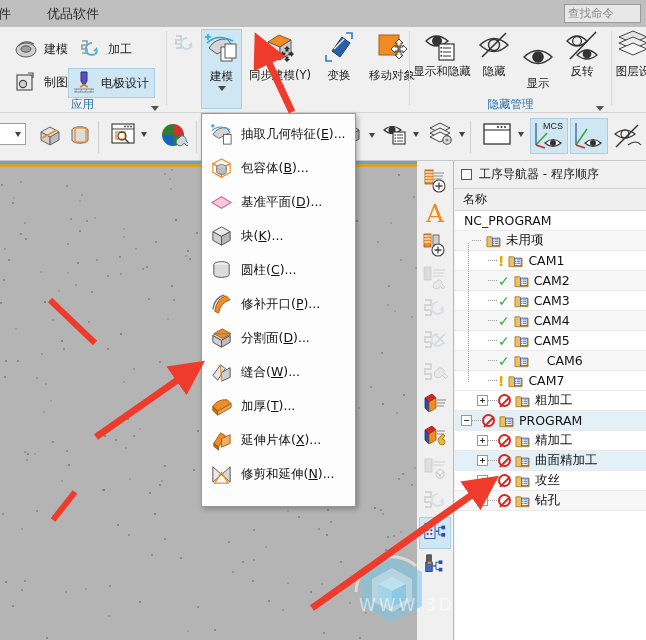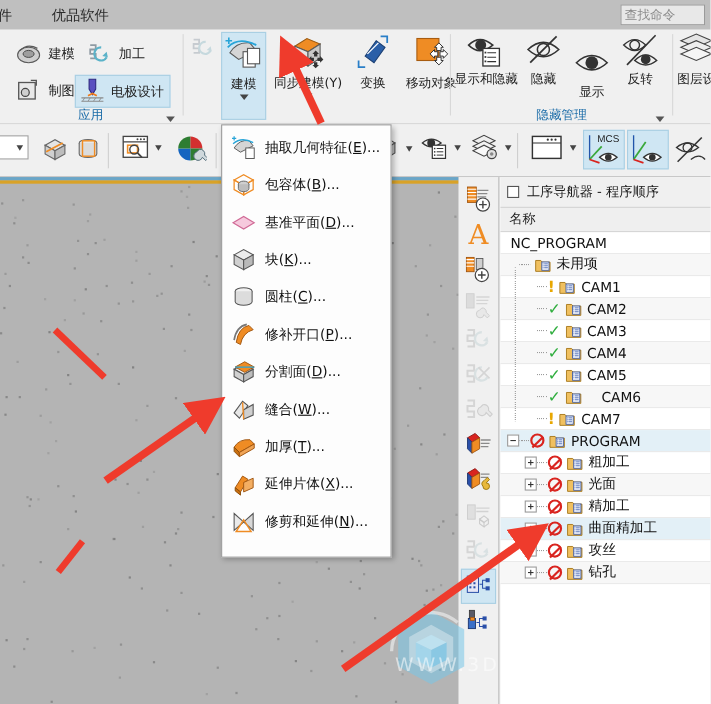--- a/index.html
+++ b/index.html
@@ -1041,82 +1041,61 @@
               </g>
               <g fill="#2a4fa8">
                 <rect x="7.8" y="5.9" width="0.9" height="0.9"></rect>
                 <rect x="7.8" y="7.8" width="0.9" height="0.9"></rect>
                 <rect x="7.8" y="9.7" width="0.9" height="0.9"></rect>
               </g>
             </svg>
           </span>
           <span class="tlabel" style="margin-left:5px">CAM7</span>
         </div>
+        <div class="trow">
+          <div style="width:22px;flex:0 0 auto"></div>
+          <div class="expander plus"></div>
+          <div class="dots-h"></div>
+          <span class="g-ban"></span>
+          <span style="margin-left:4px;display:inline-flex">
+            <svg class="folder" width="15" height="14" viewBox="0 0 16 15">
+              <path d="M1 3 h5 l1.4 1.6 h7.6 v9 h-14 z" fill="#f0c060" stroke="#a8781a" stroke-width="0.9"></path>
+              <rect x="7" y="4.5" width="7" height="8" fill="#fff" stroke="#2a4fa8" stroke-width="0.8"></rect>
+              <g stroke="#2a4fa8" stroke-width="0.8">
+                <path d="M9.3 6.3 h3.6 M9.3 8.2 h3.6 M9.3 10.1 h3.6"></path>
+              </g>
+              <g fill="#2a4fa8">
+                <rect x="7.8" y="5.9" width="0.9" height="0.9"></rect>
+                <rect x="7.8" y="7.8" width="0.9" height="0.9"></rect>
+                <rect x="7.8" y="9.7" width="0.9" height="0.9"></rect>
+              </g>
+            </svg>
+          </span>
+          <span class="tlabel" style="margin-left:5px">粗加工</span>
+        </div>
         <div class="trow hl">
           <div style="width:6px;flex:0 0 auto"></div>
           <div class="expander"></div>
           <div class="dots-h"></div>
           <span class="g-ban"></span>
           <span style="margin-left:4px;display:inline-flex">
             <svg class="folder" width="15" height="14" viewBox="0 0 16 15">
               <path d="M1 3 h5 l1.4 1.6 h7.6 v9 h-14 z" fill="#f0c060" stroke="#a8781a" stroke-width="0.9"></path>
               <rect x="7" y="4.5" width="7" height="8" fill="#fff" stroke="#2a4fa8" stroke-width="0.8"></rect>
               <g stroke="#2a4fa8" stroke-width="0.8">
                 <path d="M9.3 6.3 h3.6 M9.3 8.2 h3.6 M9.3 10.1 h3.6"></path>
               </g>
               <g fill="#2a4fa8">
                 <rect x="7.8" y="5.9" width="0.9" height="0.9"></rect>
                 <rect x="7.8" y="7.8" width="0.9" height="0.9"></rect>
                 <rect x="7.8" y="9.7" width="0.9" height="0.9"></rect>
               </g>
             </svg>
           </span>
           <span class="tlabel" style="margin-left:5px">PROGRAM</span>
-        </div>
-        <div class="trow">
-          <div style="width:22px;flex:0 0 auto"></div>
-          <div class="expander plus"></div>
-          <div class="dots-h"></div>
-          <span class="g-ban"></span>
-          <span style="margin-left:4px;display:inline-flex">
-            <svg class="folder" width="15" height="14" viewBox="0 0 16 15">
-              <path d="M1 3 h5 l1.4 1.6 h7.6 v9 h-14 z" fill="#f0c060" stroke="#a8781a" stroke-width="0.9"></path>
-              <rect x="7" y="4.5" width="7" height="8" fill="#fff" stroke="#2a4fa8" stroke-width="0.8"></rect>
-              <g stroke="#2a4fa8" stroke-width="0.8">
-                <path d="M9.3 6.3 h3.6 M9.3 8.2 h3.6 M9.3 10.1 h3.6"></path>
-              </g>
-              <g fill="#2a4fa8">
-                <rect x="7.8" y="5.9" width="0.9" height="0.9"></rect>
-                <rect x="7.8" y="7.8" width="0.9" height="0.9"></rect>
-                <rect x="7.8" y="9.7" width="0.9" height="0.9"></rect>
-              </g>
-            </svg>
-          </span>
-          <span class="tlabel" style="margin-left:5px">粗加工</span>
-        </div>
-        <div class="trow alt">
-          <div style="width:22px;flex:0 0 auto"></div>
-          <div class="expander plus"></div>
-          <div class="dots-h"></div>
-          <span class="g-ban"></span>
-          <span style="margin-left:4px;display:inline-flex">
-            <svg class="folder" width="15" height="14" viewBox="0 0 16 15">
-              <path d="M1 3 h5 l1.4 1.6 h7.6 v9 h-14 z" fill="#f0c060" stroke="#a8781a" stroke-width="0.9"></path>
-              <rect x="7" y="4.5" width="7" height="8" fill="#fff" stroke="#2a4fa8" stroke-width="0.8"></rect>
-              <g stroke="#2a4fa8" stroke-width="0.8">
-                <path d="M9.3 6.3 h3.6 M9.3 8.2 h3.6 M9.3 10.1 h3.6"></path>
-              </g>
-              <g fill="#2a4fa8">
-                <rect x="7.8" y="5.9" width="0.9" height="0.9"></rect>
-                <rect x="7.8" y="7.8" width="0.9" height="0.9"></rect>
-                <rect x="7.8" y="9.7" width="0.9" height="0.9"></rect>
-              </g>
-            </svg>
-          </span>
-          <span class="tlabel" style="margin-left:5px">光面</span>
         </div>
         <div class="trow">
           <div style="width:22px;flex:0 0 auto"></div>
           <div class="expander plus"></div>
           <div class="dots-h"></div>
           <span class="g-ban"></span>
           <span style="margin-left:4px;display:inline-flex">
             <svg class="folder" width="15" height="14" viewBox="0 0 16 15">
               <path d="M1 3 h5 l1.4 1.6 h7.6 v9 h-14 z" fill="#f0c060" stroke="#a8781a" stroke-width="0.9"></path>
               <rect x="7" y="4.5" width="7" height="8" fill="#fff" stroke="#2a4fa8" stroke-width="0.8"></rect>

